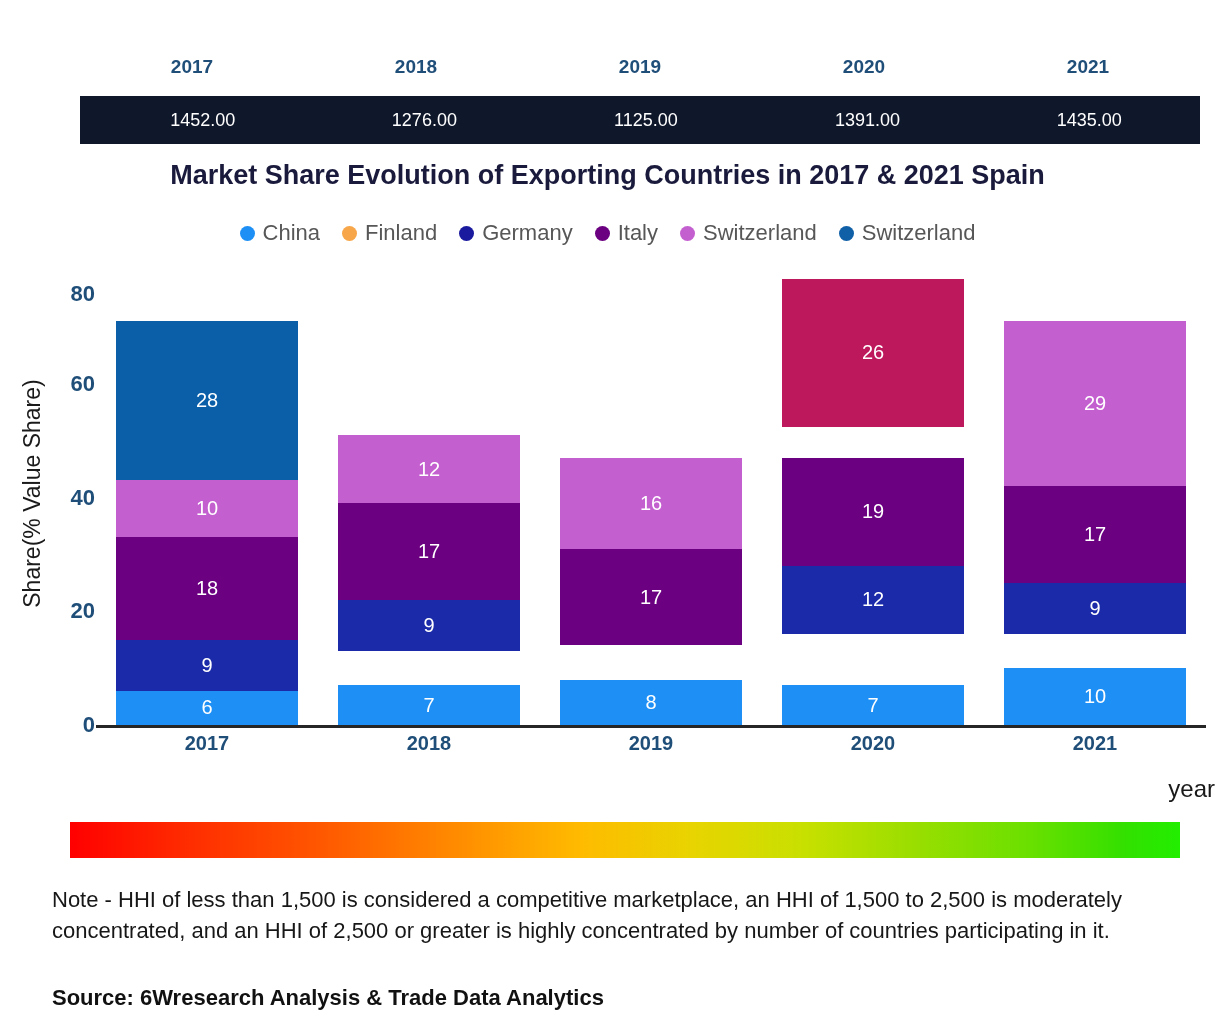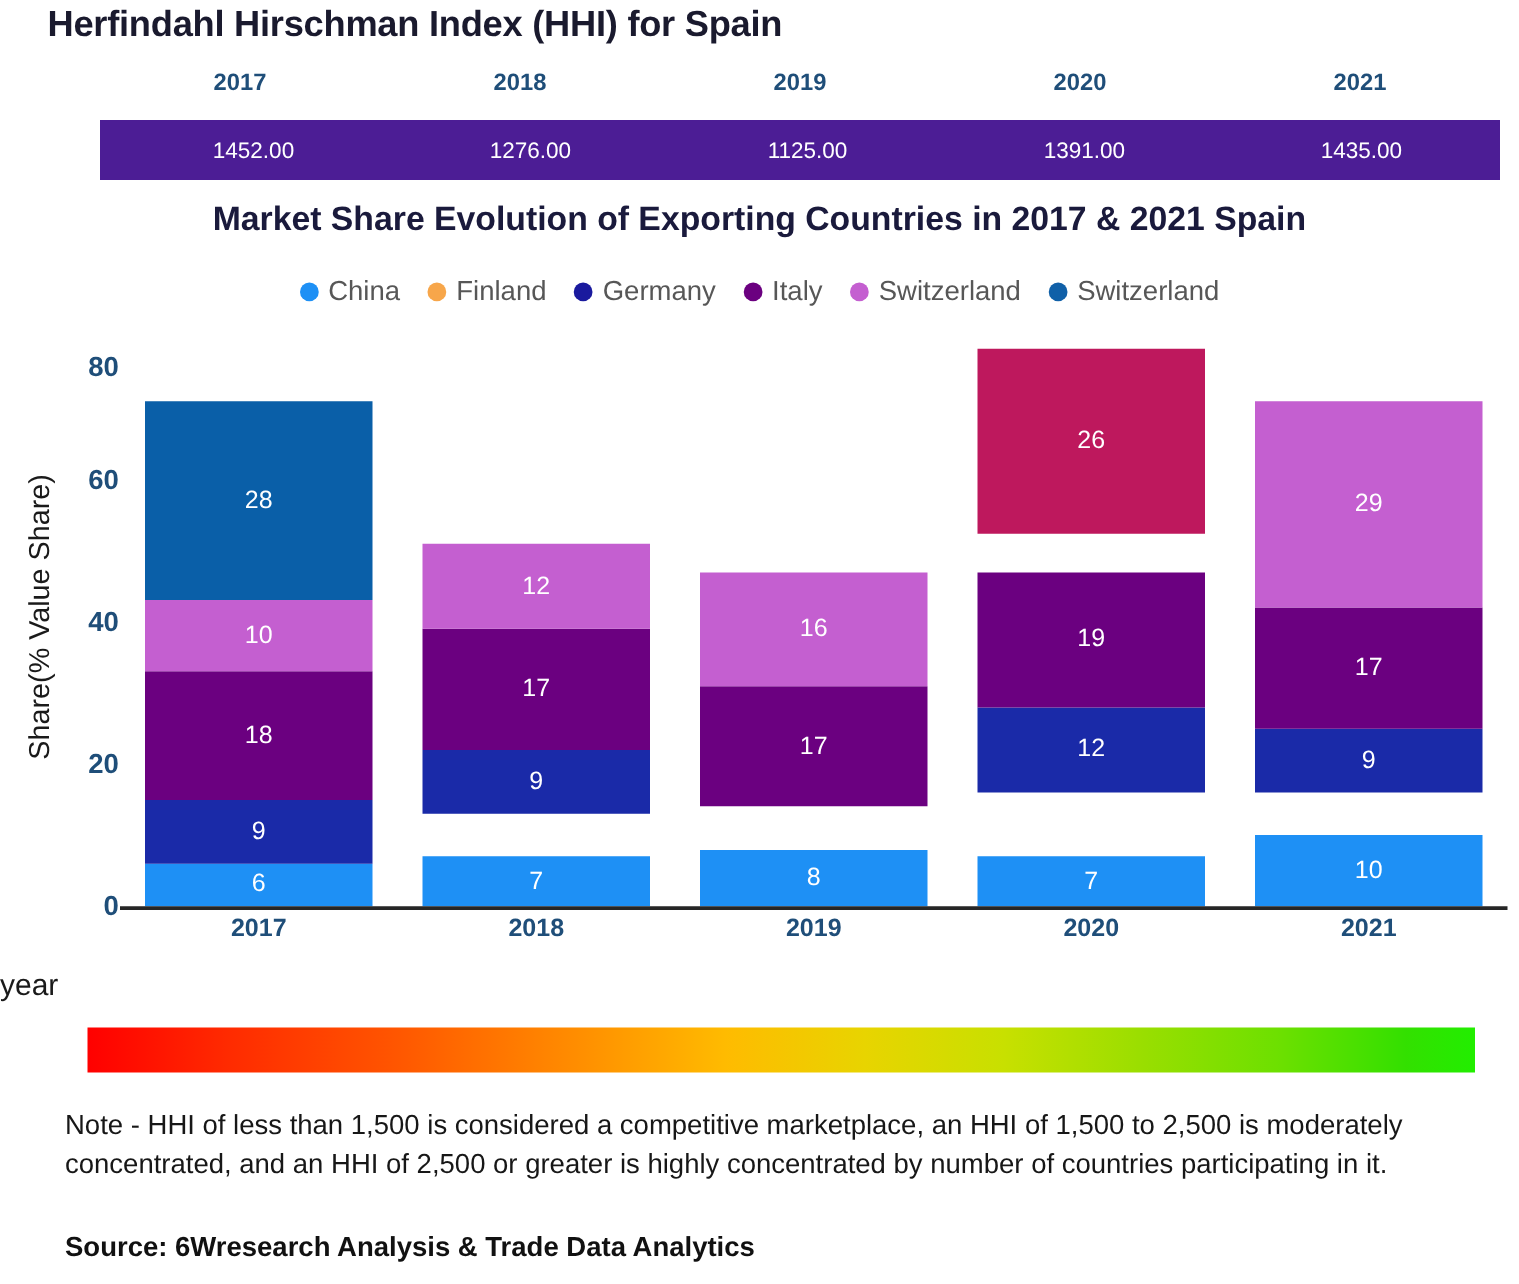--- a/index.html
+++ b/index.html
@@ -81,21 +81,21 @@
   }
   .x-labels {
     position: absolute; left: 96px; top: 462px; width: 1110px; height: 30px;
   }
   .x-label {
     position: absolute; width: 182px; text-align: center;
     font-size: 20px; font-weight: bold; color: #1f4e79;
   }
   .x-axis-title {
     position: absolute; left: 0; top: 505px; width: 1215px;
-    text-align: left; font-size: 24px; color: #1a1a1a;
+    text-align: right; font-size: 24px; color: #1a1a1a;
   }
 
   
   .gradient-bar {
     position: absolute; left: 70px; top: 822px; width: 1110px; height: 36px;
     background: linear-gradient(to right,
       #ff0000 0%, #ff2a00 10%, #ff5500 22%, #ff8800 34%,
       #ffbb00 46%, #e8d400 56%, #c8e000 66%, #9ade00 76%,
       #6ce000 86%, #33e000 95%, #22ee00 100%);
   }
@@ -108,29 +108,28 @@
   .source {
     position: absolute; left: 52px; top: 985px; width: 1150px;
     font-size: 22px; font-weight: bold; color: #111111;
   }
 </style>
 </head>
 <body>
 
 <div class="page">
 
-  <div class="hhi-title">Herfindahl Hirschman Index (HHI) for Spain</div>
   <div class="hhi-years">
       <div class="cell">2017</div>
       <div class="cell">2018</div>
       <div class="cell">2019</div>
       <div class="cell">2020</div>
       <div class="cell">2021</div>
     </div>
-  <div class="hhi-bar" style="background: #4c1d95; padding-left: 12px;">
+  <div class="hhi-bar" style="background: #0f172a; padding-left: 12px;">
       <div class="cell">1452.00</div>
       <div class="cell">1276.00</div>
       <div class="cell">1125.00</div>
       <div class="cell">1391.00</div>
       <div class="cell">1435.00</div>
     </div>
 
   <div class="chart-title">Market Share Evolution of Exporting Countries in 2017 &amp; 2021 Spain</div>
   <div class="legend">
       <div class="legend-item">

